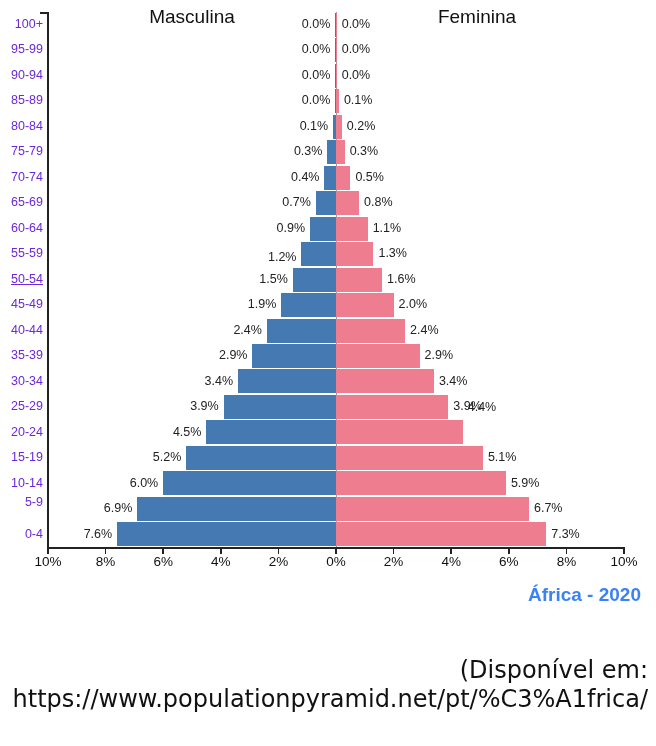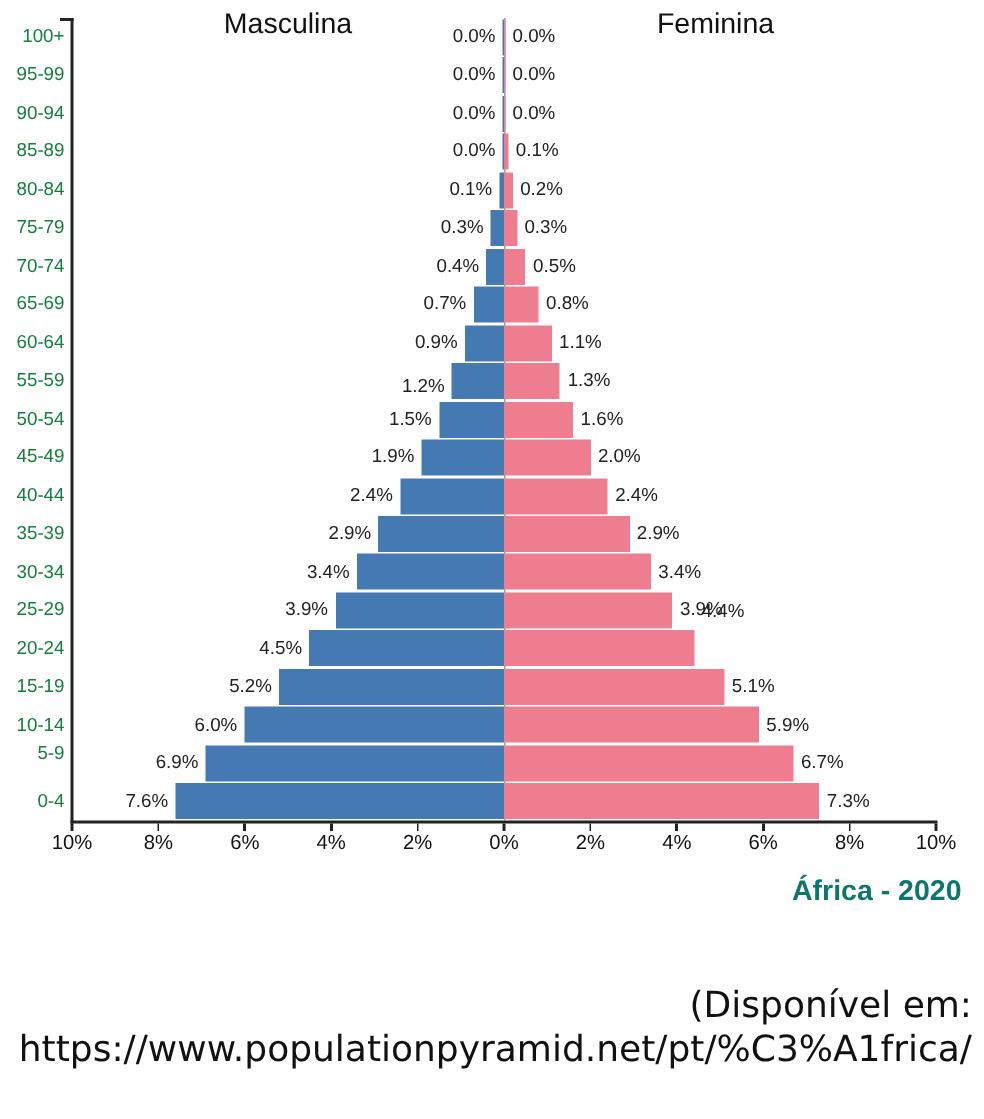--- a/index.html
+++ b/index.html
@@ -5,34 +5,34 @@
   html,body{margin:0;padding:0;background:#fff;}
   #stage{
     position:relative;width:656px;height:746px;background:#ffffff;
     font-family:"Liberation Sans",sans-serif;color:#222;overflow:hidden;
   }
   
   #pyramid{position:absolute;left:0;top:0;width:656px;height:746px;}
   .axis-line{position:absolute;background:#222;}
   .center-line{position:absolute;background:#9a9a9a;width:1px;}
   .hdr{position:absolute;top:6px;font-size:19px;color:#111;transform:translateX(-50%);white-space:nowrap;}
-  .age-label{position:absolute;left:0;width:43px;text-align:right;font-size:12.5px;color:#15803d;white-space:nowrap;}
+  .age-label{position:absolute;left:0;width:43px;text-align:right;font-size:12.5px;color:#6d28d9;white-space:nowrap;}
   .bar{position:absolute;}
   .val-label{position:absolute;font-size:12.5px;color:#222;white-space:nowrap;}
   .tick{position:absolute;width:1.5px;height:5px;background:#222;}
   .tick-label{position:absolute;transform:translateX(-50%);font-size:13.5px;color:#111;white-space:nowrap;}
   
   .brand-badge{
     position:absolute;left:10px;top:600px;width:227px;height:33px;
     background:#14142e;color:#eef0f6;font-size:19px;line-height:33px;
     text-align:center;box-sizing:border-box;white-space:nowrap;
   }
   .region-title{
     position:absolute;right:15px;top:584px;font-size:19px;font-weight:bold;
-    color:#0f766e;text-align:right;white-space:nowrap;
+    color:#3b82f6;text-align:right;white-space:nowrap;
   }
   .population-line{
     position:absolute;right:11px;top:607px;font-size:19px;color:#111;
     text-align:right;white-space:nowrap;
   }
   .population-line b{font-weight:bold;}
   .citation{
     position:absolute;right:8px;top:656px;width:648px;
     font-family:"DejaVu Sans",sans-serif;font-size:24px;line-height:28.5px;
     color:#111;text-align:right;white-space:nowrap;
@@ -97,21 +97,21 @@
         <div class="age-label" style="top: 215.81px; height: 25.4762px; line-height: 25.4762px;">60-64</div>
         <div class="bar" style="left: 310.08px; top: 216.61px; width: 25.92px; height: 24px; background: rgb(68, 121, 178);"></div>
         <div class="bar" style="left: 336px; top: 216.61px; width: 31.68px; height: 24px; background: rgb(238, 126, 143);"></div>
         <div class="val-label" style="right: 350.92px; top: 215.81px; height: 25.4762px; line-height: 25.4762px;">0.9%</div>
         <div class="val-label" style="left: 372.68px; top: 215.81px; height: 25.4762px; line-height: 25.4762px;">1.1%</div>
         <div class="age-label" style="top: 241.286px; height: 25.4762px; line-height: 25.4762px;">55-59</div>
         <div class="bar" style="left: 301.44px; top: 242.086px; width: 34.56px; height: 24px; background: rgb(68, 121, 178);"></div>
         <div class="bar" style="left: 336px; top: 242.086px; width: 37.44px; height: 24px; background: rgb(238, 126, 143);"></div>
         <div class="val-label" style="right: 359.56px; top: 245px; height: 25.4762px; line-height: 25.4762px;">1.2%</div>
         <div class="val-label" style="left: 378.44px; top: 241.286px; height: 25.4762px; line-height: 25.4762px;">1.3%</div>
-        <div class="age-label" style="top: 266.762px; height: 25.4762px; line-height: 25.4762px;">50-54</div>
+        <div class="age-label" style="top: 266.762px; height: 25.4762px; line-height: 25.4762px; text-decoration: underline;">50-54</div>
         <div class="bar" style="left: 292.8px; top: 267.562px; width: 43.2px; height: 24px; background: rgb(68, 121, 178);"></div>
         <div class="bar" style="left: 336px; top: 267.562px; width: 46.08px; height: 24px; background: rgb(238, 126, 143);"></div>
         <div class="val-label" style="right: 368.2px; top: 266.762px; height: 25.4762px; line-height: 25.4762px;">1.5%</div>
         <div class="val-label" style="left: 387.08px; top: 266.762px; height: 25.4762px; line-height: 25.4762px;">1.6%</div>
         <div class="age-label" style="top: 292.238px; height: 25.4762px; line-height: 25.4762px;">45-49</div>
         <div class="bar" style="left: 281.28px; top: 293.038px; width: 54.72px; height: 24px; background: rgb(68, 121, 178);"></div>
         <div class="bar" style="left: 336px; top: 293.038px; width: 57.6px; height: 24px; background: rgb(238, 126, 143);"></div>
         <div class="val-label" style="right: 379.72px; top: 292.238px; height: 25.4762px; line-height: 25.4762px;">1.9%</div>
         <div class="val-label" style="left: 398.6px; top: 292.238px; height: 25.4762px; line-height: 25.4762px;">2.0%</div>
         <div class="age-label" style="top: 317.714px; height: 25.4762px; line-height: 25.4762px;">40-44</div>

